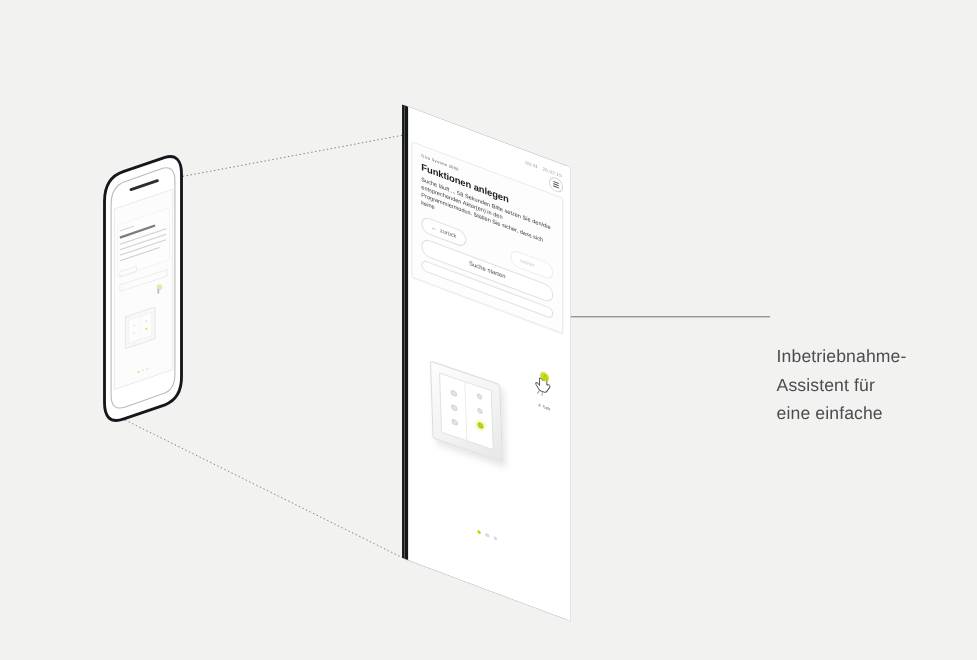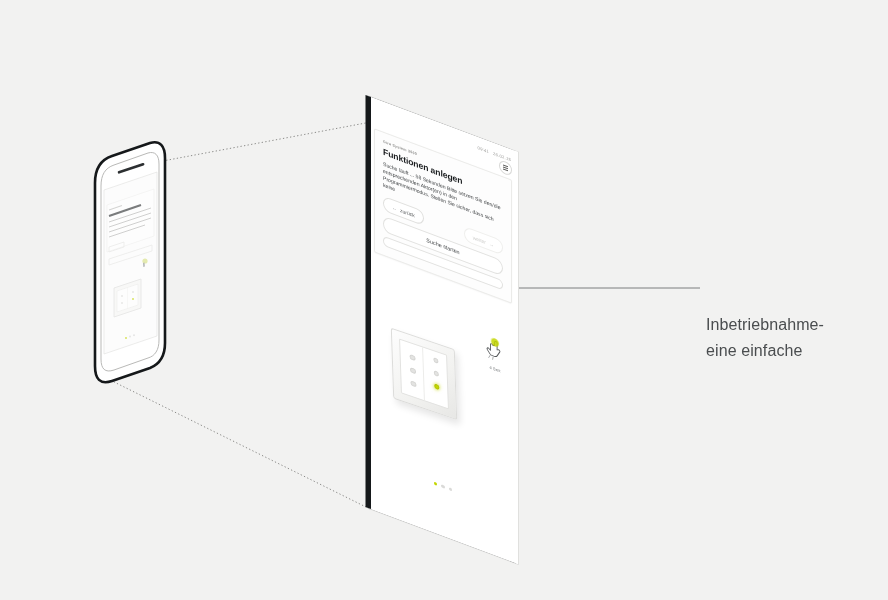--- a/index.html
+++ b/index.html
@@ -257,16 +257,17 @@
         <span class="dot active"></span>
         <span class="dot"></span>
         <span class="dot"></span>
       </div>
 
     </div>
   </div>
 
   <div class="callout">
     <div>Inbetriebnahme-</div>
+    <div>Assistent für</div>
     <div>eine einfache</div>
   </div>
 
 </div>
 
 </body></html>

